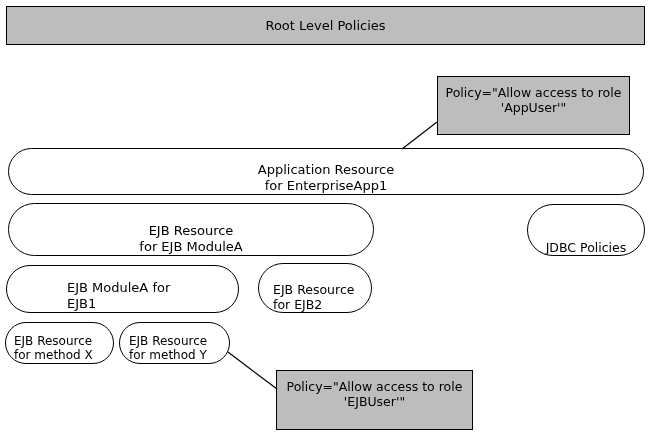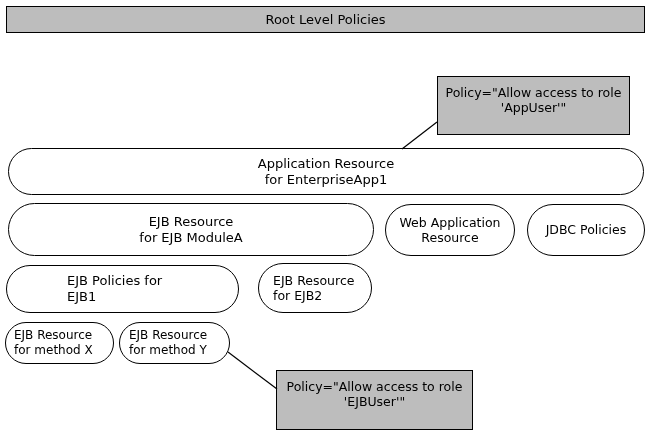--- a/index.html
+++ b/index.html
@@ -57,21 +57,21 @@
     padding-top: 8px;
   }
 
   
   .res {
     position: absolute;
     box-sizing: border-box;
     background: #ffffff;
     border: 1.2px solid #000000;
     display: flex;
-    align-items: center;
+    align-items: flex-end;
     color: #000000;
   }
   .res.center {
     justify-content: center;
     text-align: center;
   }
   .res.left {
     justify-content: flex-start;
     text-align: left;
   }
@@ -94,49 +94,45 @@
     width: 652px;
     height: 437px;
     pointer-events: none;
   }
 </style>
 </head>
 <body>
 
 <div id="diagram">
 
-  <div class="bar" style="left:6px; top:6px; width:639px; height:27px;">
+  <div class="bar" style="left:6px; top:6px; width:639px; height:39px;">
     <span>Root Level Policies</span>
   </div>
 
   <div class="policy-box" style="left:437px; top:76px; width:193px; height:59px;">
     <span class="node-label">Policy="Allow access to role 'AppUser'"</span>
   </div>
 
   <div class="res center res-app" style="left:8px; top:148px; width:636px; height:47px;">
     <span class="node-label">Application Resource
 for EnterpriseApp1</span>
   </div>
 
   <div class="res center res-mod" style="left:8px; top:203px; width:366px; height:53px;">
     <span class="node-label">EJB Resource
 for EJB ModuleA</span>
   </div>
 
-  <div class="res center res-web" style="left:385px; top:204px; width:130px; height:52px;">
-    <span class="node-label">Web Application
-Resource</span>
-  </div>
 
   <div class="res center res-jdbc" style="left:527px; top:204px; width:118px; height:52px;">
     <span class="node-label">JDBC Policies</span>
   </div>
 
   <div class="res left res-ejb1" style="left:6px; top:265px; width:233px; height:48px;">
-    <span class="node-label">EJB Policies for
+    <span class="node-label">EJB ModuleA for
 EJB1</span>
   </div>
 
   <div class="res left res-ejb2" style="left:258px; top:263px; width:114px; height:50px;">
     <span class="node-label">EJB Resource
 for EJB2</span>
   </div>
 
   <div class="res left res-mx" style="left:5px; top:322px; width:109px; height:42px;">
     <span class="node-label">EJB Resource

